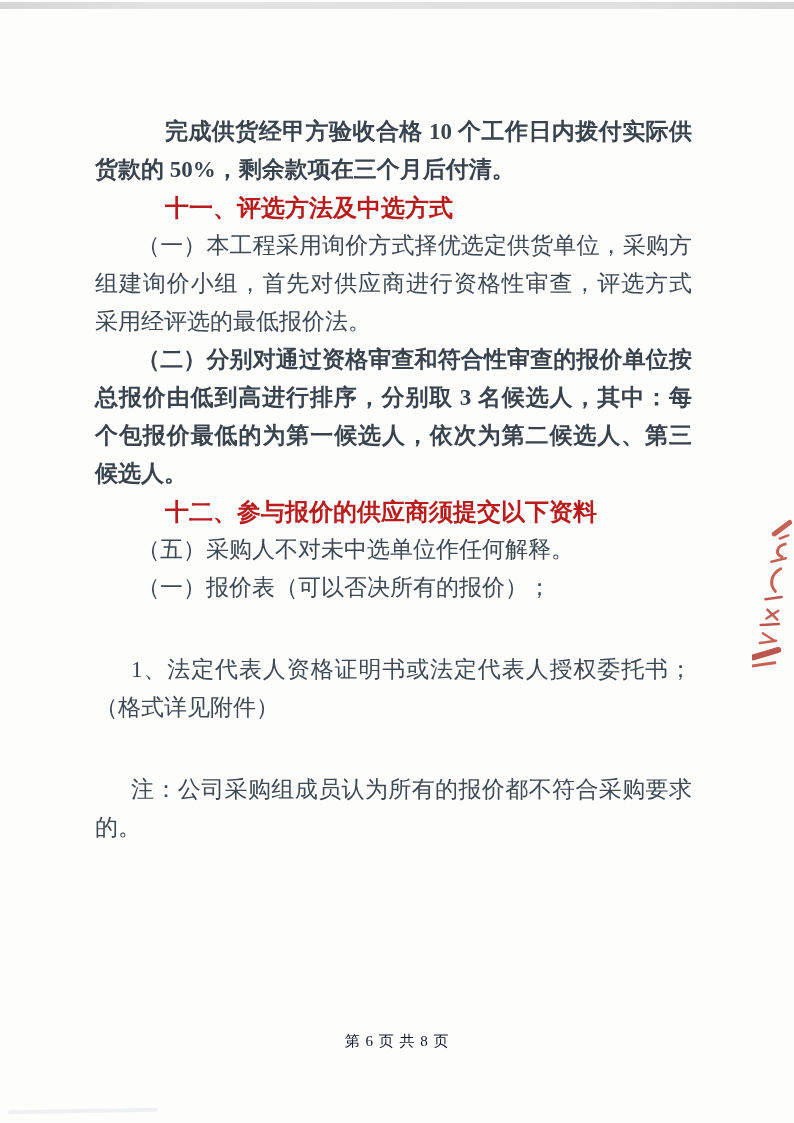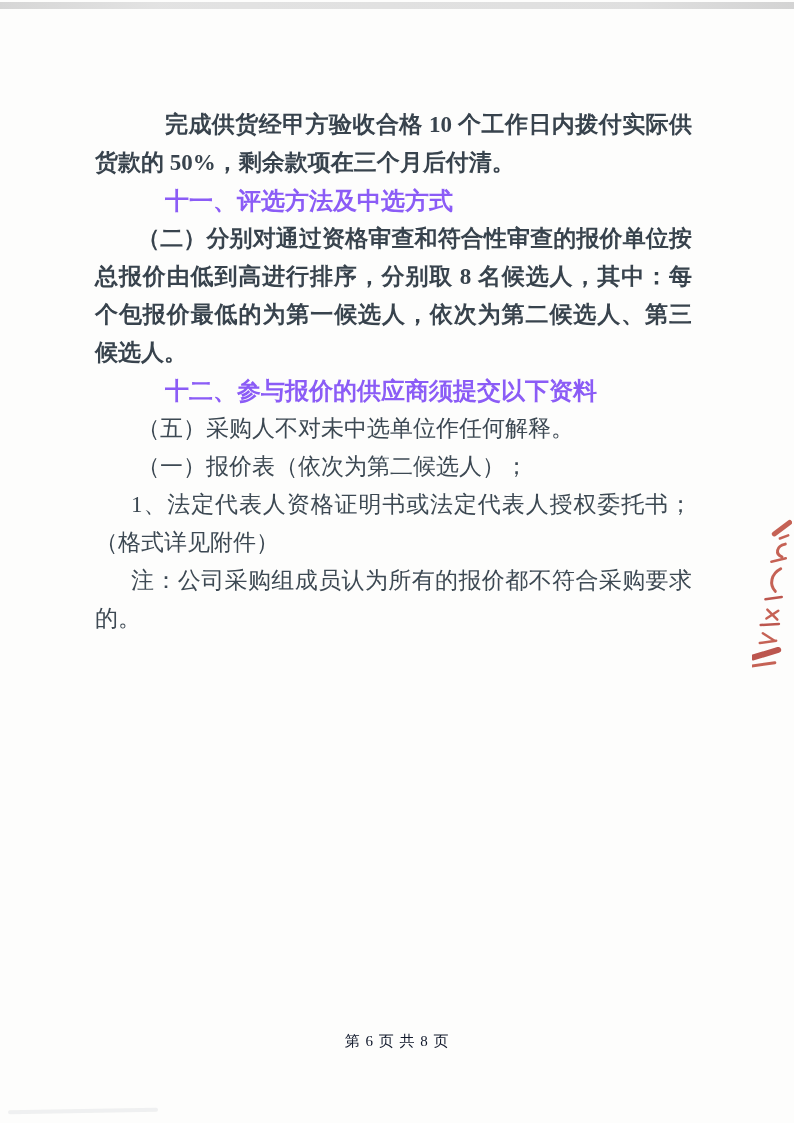--- a/index.html
+++ b/index.html
@@ -32,43 +32,43 @@
     bottom: 10px;
     width: 150px;
     height: 4px;
     background: #c9cdd0;
     opacity: 0.25;
     border-radius: 2px;
     transform: rotate(-1deg);
   }
   .doc-body {
     position: absolute;
-    top: 106px;
+    top: 113px;
     left: 95px;
     width: 597px;
     font-size: 23px;
     line-height: 38px;
     color: #3d4953;
     text-align: justify;
   }
   .para {
     margin: 0;
     text-align: justify;
   }
   .style-bold { font-weight: bold; color: #38434d; }
   .style-heading {
     font-family: "Liberation Sans", "DejaVu Sans", sans-serif;
     font-weight: bold;
     font-size: 24px;
-    color: #8b5cf6;
+    color: #b91c1c;
     text-align: left;
   }
   .ind-wide { text-indent: 70px; }
   .ind-std  { text-indent: 42px; }
-  .ind-sm   { text-indent: 36px; }
+  .ind-sm   { text-indent: 36px; margin-top: 44px; }
   .page-footer {
     position: absolute;
     top: 1032px;
     left: 0;
     width: 100%;
     text-align: center;
     font-size: 15px;
     letter-spacing: 1px;
     color: #0f172a;
     font-family: "Liberation Serif", "DejaVu Serif", serif;
@@ -85,24 +85,25 @@
 </head>
 <body>
 
 <div class="page">
 
   <div class="scan-edge-top"></div>
 
   <div class="doc-body">
       <p class="para style-bold ind-wide">完成供货经甲方验收合格 10 个工作日内拨付实际供货款的 50%，剩余款项在三个月后付清。</p>
       <p class="para style-heading ind-wide">十一、评选方法及中选方式</p>
-      <p class="para style-bold ind-std">（二）分别对通过资格审查和符合性审查的报价单位按总报价由低到高进行排序，分别取 8 名候选人，其中：每个包报价最低的为第一候选人，依次为第二候选人、第三候选人。</p>
+      <p class="para style-normal ind-std">（一）本工程采用询价方式择优选定供货单位，采购方组建询价小组，首先对供应商进行资格性审查，评选方式采用经评选的最低报价法。</p>
+      <p class="para style-bold ind-std">（二）分别对通过资格审查和符合性审查的报价单位按总报价由低到高进行排序，分别取 3 名候选人，其中：每个包报价最低的为第一候选人，依次为第二候选人、第三候选人。</p>
       <p class="para style-heading ind-wide">十二、参与报价的供应商须提交以下资料</p>
       <p class="para style-normal ind-std">（五）采购人不对未中选单位作任何解释。</p>
-      <p class="para style-normal ind-std">（一）报价表（依次为第二候选人）；</p>
+      <p class="para style-normal ind-std">（一）报价表（可以否决所有的报价）；</p>
       <p class="para style-normal ind-sm">1、法定代表人资格证明书或法定代表人授权委托书；（格式详见附件）</p>
       <p class="para style-normal ind-sm">注：公司采购组成员认为所有的报价都不符合采购要求的。</p>
     </div>
 
   <div class="seal-wrap">
     <svg width="40" height="152" viewBox="0 0 40 152" xmlns="http://www.w3.org/2000/svg">
       <g stroke="#c05244" fill="none" stroke-linecap="round" transform="rotate(6 20 76)" opacity="0.9">
         <path d="M30 3 L16 16" stroke-width="5"></path>
         <path d="M22 20 l8 -4" stroke-width="2.5"></path>
         <path d="M28 25 c-9 3 -9 11 -2 13" stroke-width="3"></path>

